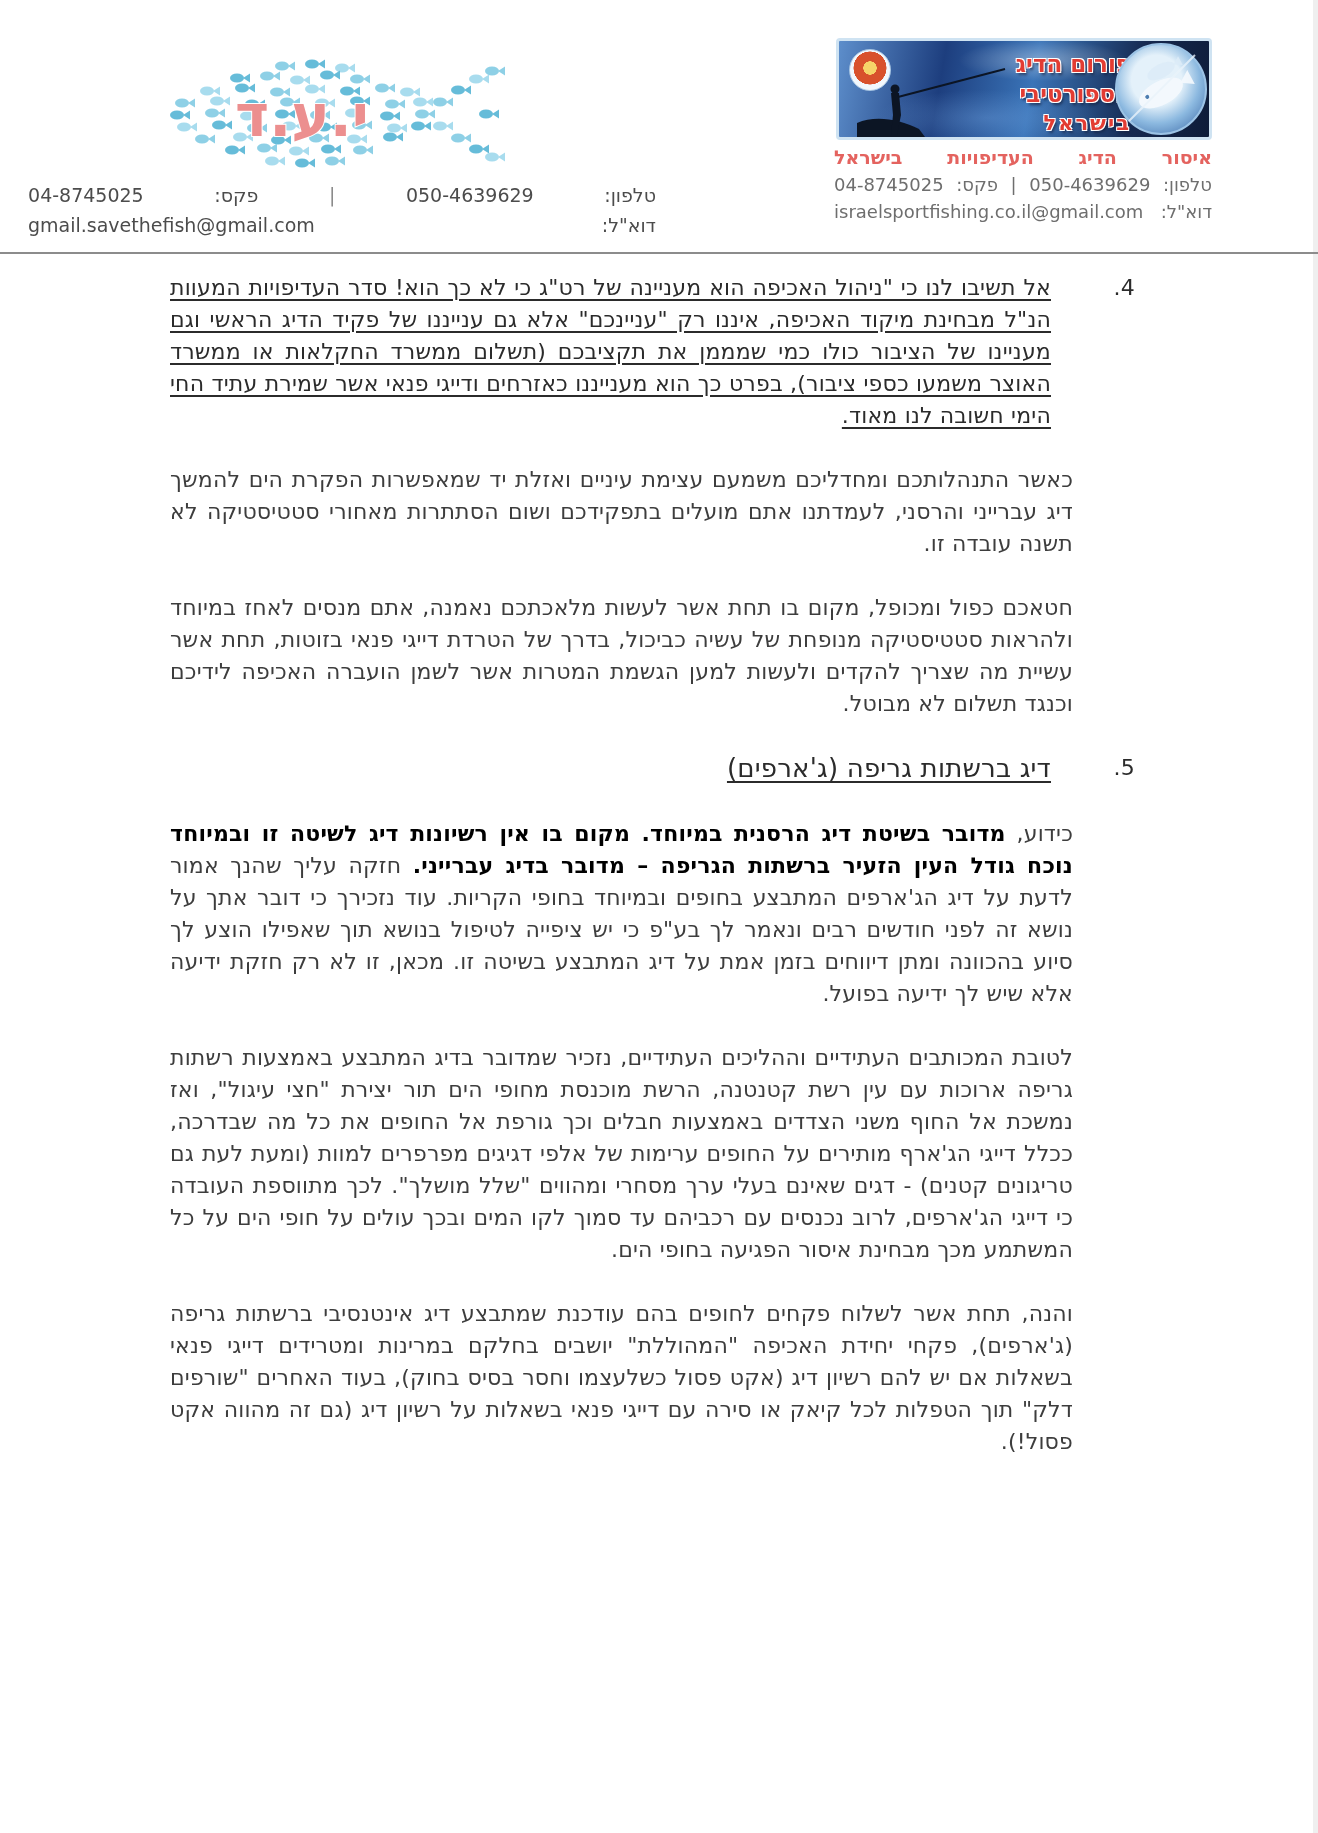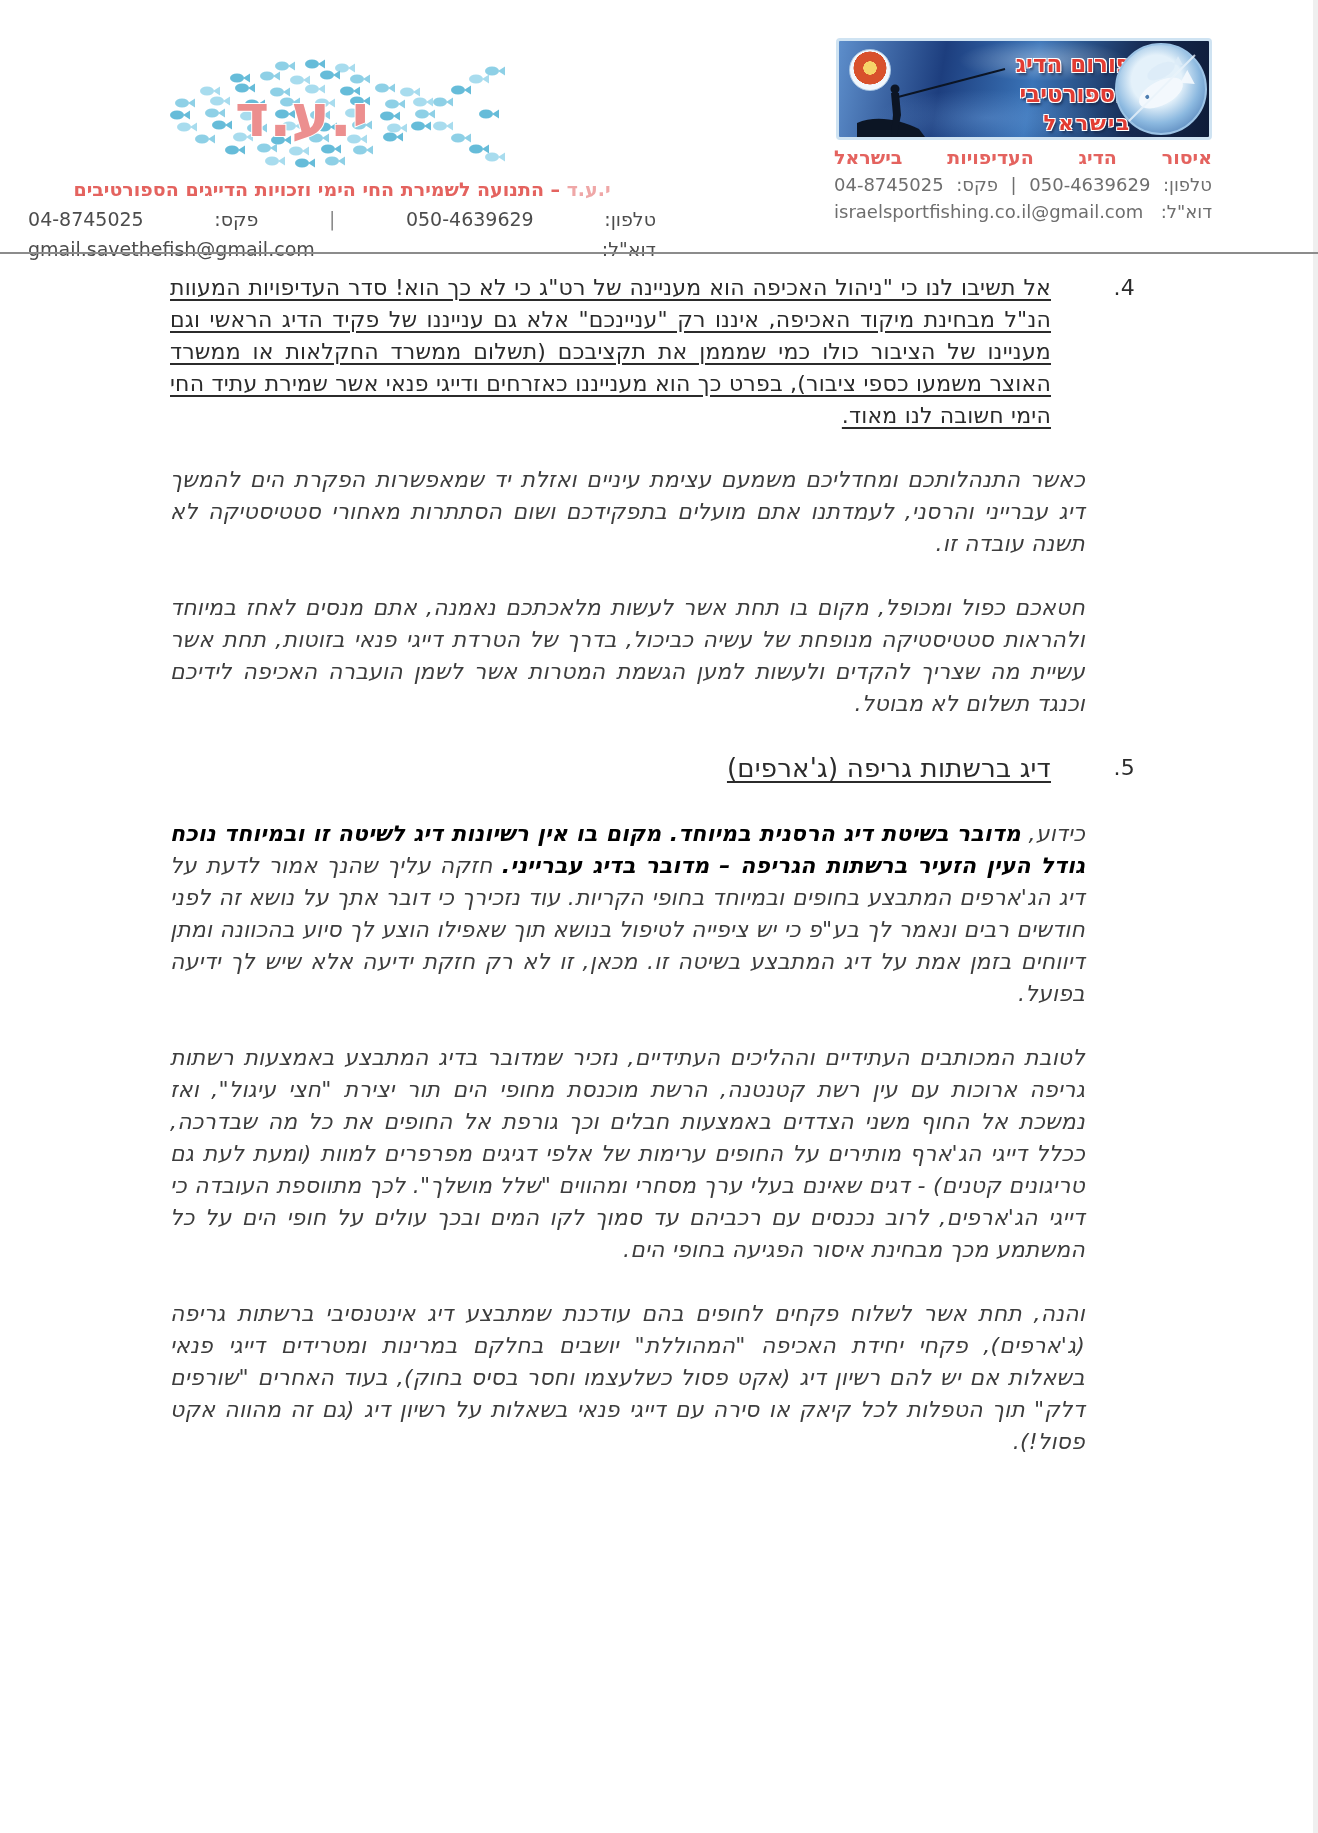--- a/index.html
+++ b/index.html
@@ -34,21 +34,21 @@
   .emblem{position:absolute;right:2px;top:2px;width:88px;height:88px;border-radius:50%;z-index:3;
     background:radial-gradient(circle at 45% 40%,#e4f1fa 0 35%,#8cb9e0 60%,#2e5d9e 100%);
     border:2px solid #9cc3e5;display:flex;align-items:center;justify-content:center;}
   .rtitle{display:flex;justify-content:space-between;font-weight:bold;font-size:19px;color:#e4635f;margin-top:6px;}
   .rcontact{display:flex;justify-content:space-between;align-items:baseline;font-size:18px;color:#6e6e6e;margin-top:6px;}
   
   .rule{position:absolute;top:252px;left:0;width:1318px;border-top:2px solid #8c8c8c;}
   
   .content{position:absolute;top:272px;left:170px;width:915px;font-size:22px;line-height:32px;
     text-align:justify;letter-spacing:.2px;color:#3d3d3d;}
-  .para{margin:0 0 32px 0;font-style:italic;}
+  .para{margin:0 12px 32px 0;}
   .list-item{position:relative;padding-right:34px;margin:0 0 32px 0;}
   .list-item .num{position:absolute;right:-50px;top:0;color:#2b2b2b;}
   .ul{text-decoration:underline;text-underline-offset:4px;}
   .dark{color:#2b2b2b;}
   .b{font-weight:bold;color:#000000;}
   .heading{font-size:26px;}
 </style>
 </head>
 <body>
 
@@ -123,24 +123,20 @@
             <use href="#f" x="340" y="13" fill="#8ed0e6"></use>
           <use href="#f" x="288" y="68" fill="#a8dcee"></use>
             <use href="#f" x="306" y="80" fill="#8ed0e6"></use>
             <use href="#f" x="324" y="91" fill="#66bcd9"></use>
             <use href="#f" x="340" y="99" fill="#a8dcee"></use>
             <use href="#f" x="334" y="56" fill="#66bcd9"></use>
         </g>
         <text x="150" y="78" text-anchor="middle" font-size="58" font-weight="bold" fill="#ec8f8f" stroke="#ffffff" stroke-width="2" paint-order="stroke">י.ע.ד</text>
       </svg>
     </div>
-    <div class="tagline">
-      <span class="pfx">י.ע.ד</span>
-      <span>– התנועה לשמירת החי הימי וזכויות הדייגים הספורטיבים</span>
-    </div>
     <div class="contact-row">
       <span>טלפון:</span>
       <span class="ltr">050-4639629</span>
       <span class="sep">|</span>
       <span>פקס:</span>
       <span class="ltr">04-8745025</span>
     </div>
     <div class="contact-row">
       <span>דוא"ל:</span>
       <span class="ltr">gmail.savethefish@gmail.com</span>

